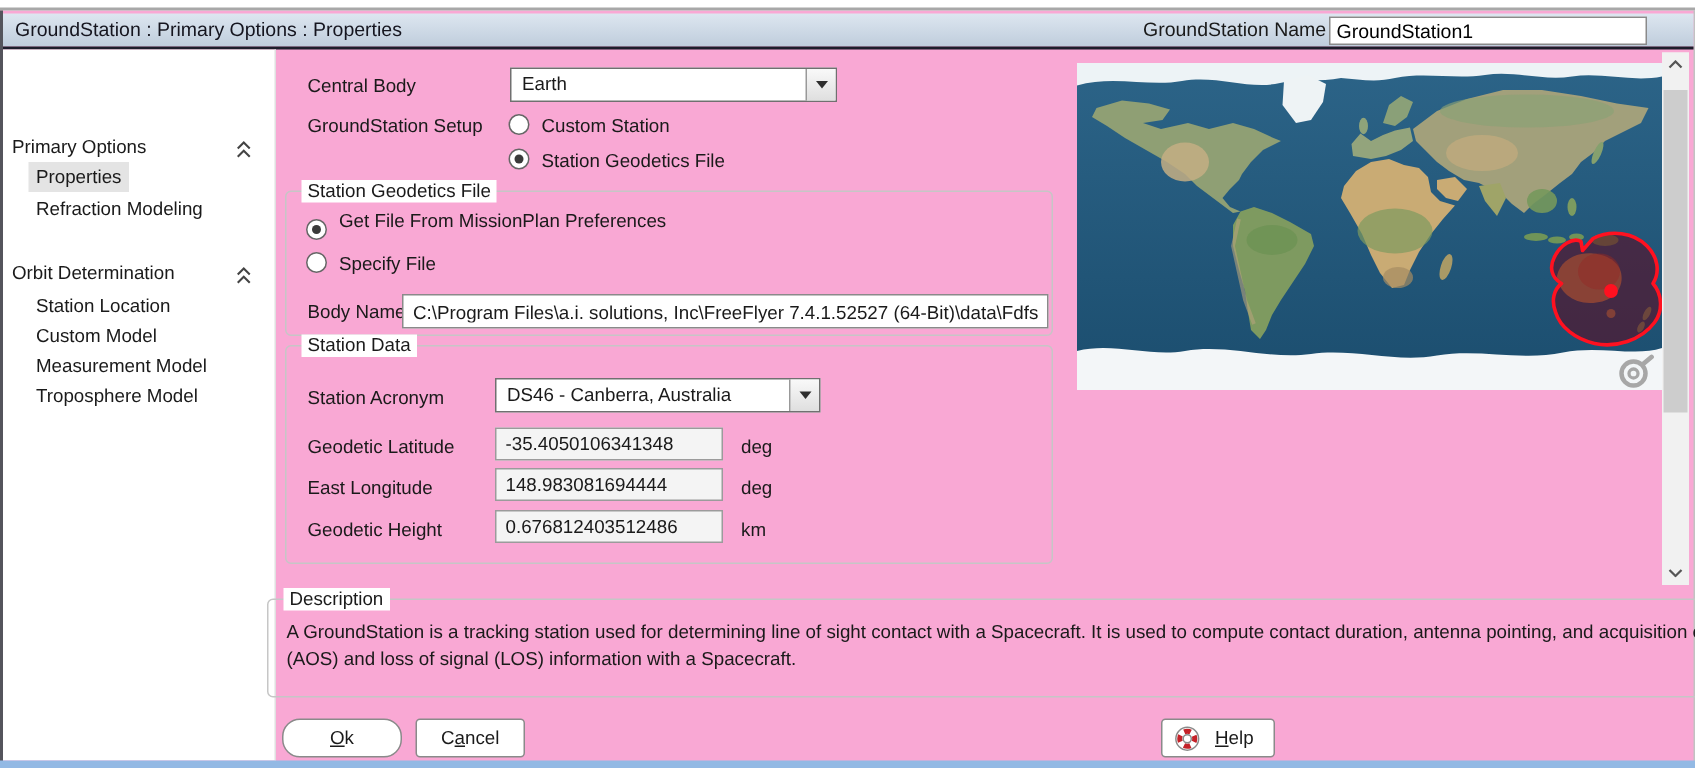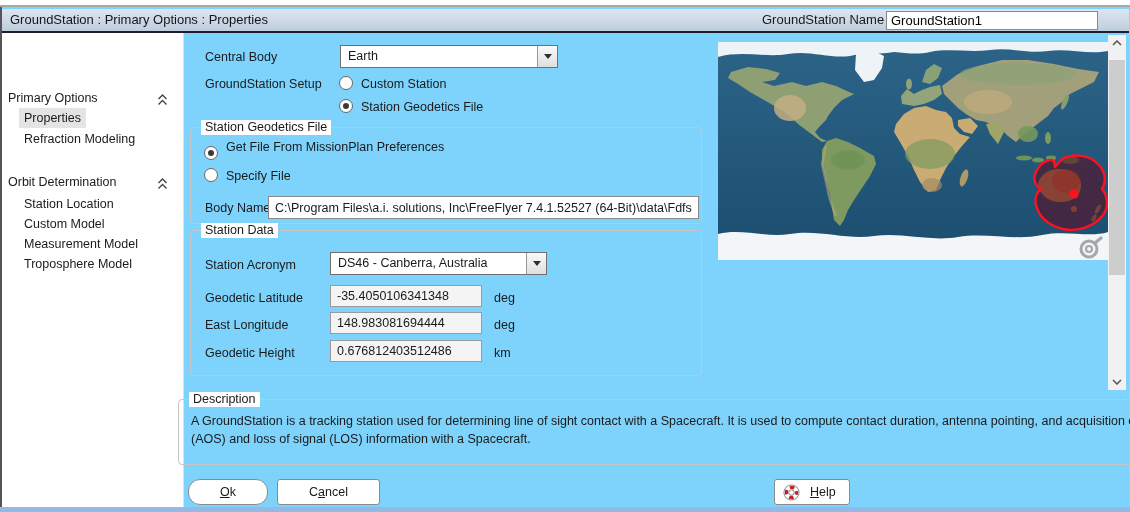--- a/index.html
+++ b/index.html
@@ -1,17 +1,17 @@
 <!DOCTYPE html>
 <html><head>
 <meta charset="utf-8">
 <style>
   * { margin:0; padding:0; box-sizing:border-box; }
   html,body { width:1130px; height:512px; background:#ffffff; font-family:"Liberation Sans", sans-serif; color:#1a1a1a; }
-  .win { position:relative; width:1130px; height:512px; background:#7dd3fc; overflow:hidden; }
+  .win { position:relative; width:1130px; height:512px; background:#f9a8d4; overflow:hidden; }
 
   
   .top-strip { position:absolute; left:0; top:0; width:1130px; height:7px; background:#fff; border-bottom:2px solid #a8a8a8; }
   .left-border { position:absolute; left:0; top:7px; width:2px; height:505px; background:#54545c; }
   .right-border { position:absolute; right:0; top:7px; width:1px; height:505px; background:#c2c2c2; }
   .bottom-strip { position:absolute; left:0; top:507px; width:1130px; height:5px; background:#93b9e4; }
 
   
   .titlebar { position:absolute; left:2px; top:9px; width:1127px; height:24px;
     background:linear-gradient(#dde6f0,#bfcddc); border-bottom:2px solid #1d1d2b; }
@@ -56,21 +56,21 @@
   .sb-thumb { position:absolute; left:1px; top:25px; width:16px; height:215px; background:#cdcdcd; }
 
   
   .desc-text { position:absolute; left:12px; top:12px; right:12px; font-size:12.5px; line-height:18px; }
 
   
   .btn { position:absolute; top:479px; height:26px; background:#fff; border:1px solid #8a8a8a; border-radius:3px;
     font-size:12.5px; display:flex; align-items:center; justify-content:center; cursor:default; }
   .btn .mn { text-decoration:underline; }
   .btn-ok { left:188px; width:80px;border-radius:12px; }
-  .btn-cancel { left:277px; width:103px; }
+  .btn-cancel { left:277px; width:73px; }
   .btn-help { left:774px; width:76px; justify-content:flex-start; padding-left:8px; }
   .btn-help .txt { margin-left:10px; }
 </style>
 </head>
 <body>
 
 <div class="win">
 
   <div class="top-strip"></div>
   <div class="left-border"></div>

